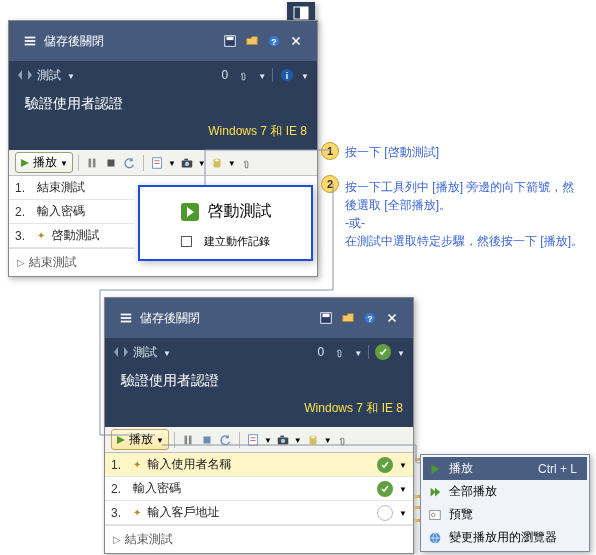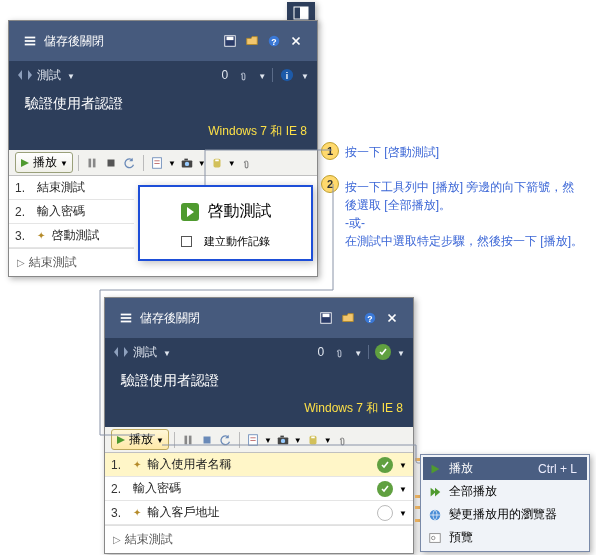--- a/index.html
+++ b/index.html
@@ -511,34 +511,34 @@
         <svg viewBox="0 0 16 16">
           <path d="M3 3l6 5-6 5z" fill="#4f9a2f"></path>
           <path d="M8 3l6 5-6 5z" fill="#4f9a2f"></path>
         </svg>
       </span>
     <span>全部播放</span>
   </div>
   <div class="item">
     <span class="ico">
         <svg viewBox="0 0 16 16">
+          <rect x="2" y="3" width="12" height="10" fill="#fff" stroke="#888"></rect>
+          <circle cx="6" cy="8" r="2" fill="none" stroke="#888"></circle>
+        </svg>
+      </span>
+    <span>預覽</span>
+  </div>
+  <div class="item">
+    <span class="ico">
+        <svg viewBox="0 0 16 16">
           <circle cx="8" cy="8" r="6" fill="#4a8dd6"></circle>
           <path d="M2 8h12M8 2c3 3 3 9 0 12M8 2c-3 3-3 9 0 12" stroke="#fff" stroke-width="0.8" fill="none"></path>
         </svg>
       </span>
     <span>變更播放用的瀏覽器</span>
-  </div>
-  <div class="item">
-    <span class="ico">
-        <svg viewBox="0 0 16 16">
-          <rect x="2" y="3" width="12" height="10" fill="#fff" stroke="#888"></rect>
-          <circle cx="6" cy="8" r="2" fill="none" stroke="#888"></circle>
-        </svg>
-      </span>
-    <span>預覽</span>
   </div>
 </div>
 
 <div class="callout-num" style="left:321px; top:142px;">1</div>
 <div class="callout-text" style="left:345px; top:143px;">按一下 [啓動測試]</div>
 
 <div class="callout-num" style="left:321px; top:175px;">2</div>
 <div class="callout-text" style="left:345px; top:178px; white-space:pre-line;">按一下工具列中 [播放] 旁邊的向下箭號，然後選取 [全部播放]。
 -或-
 在測試中選取特定步驟，然後按一下 [播放]。</div>

